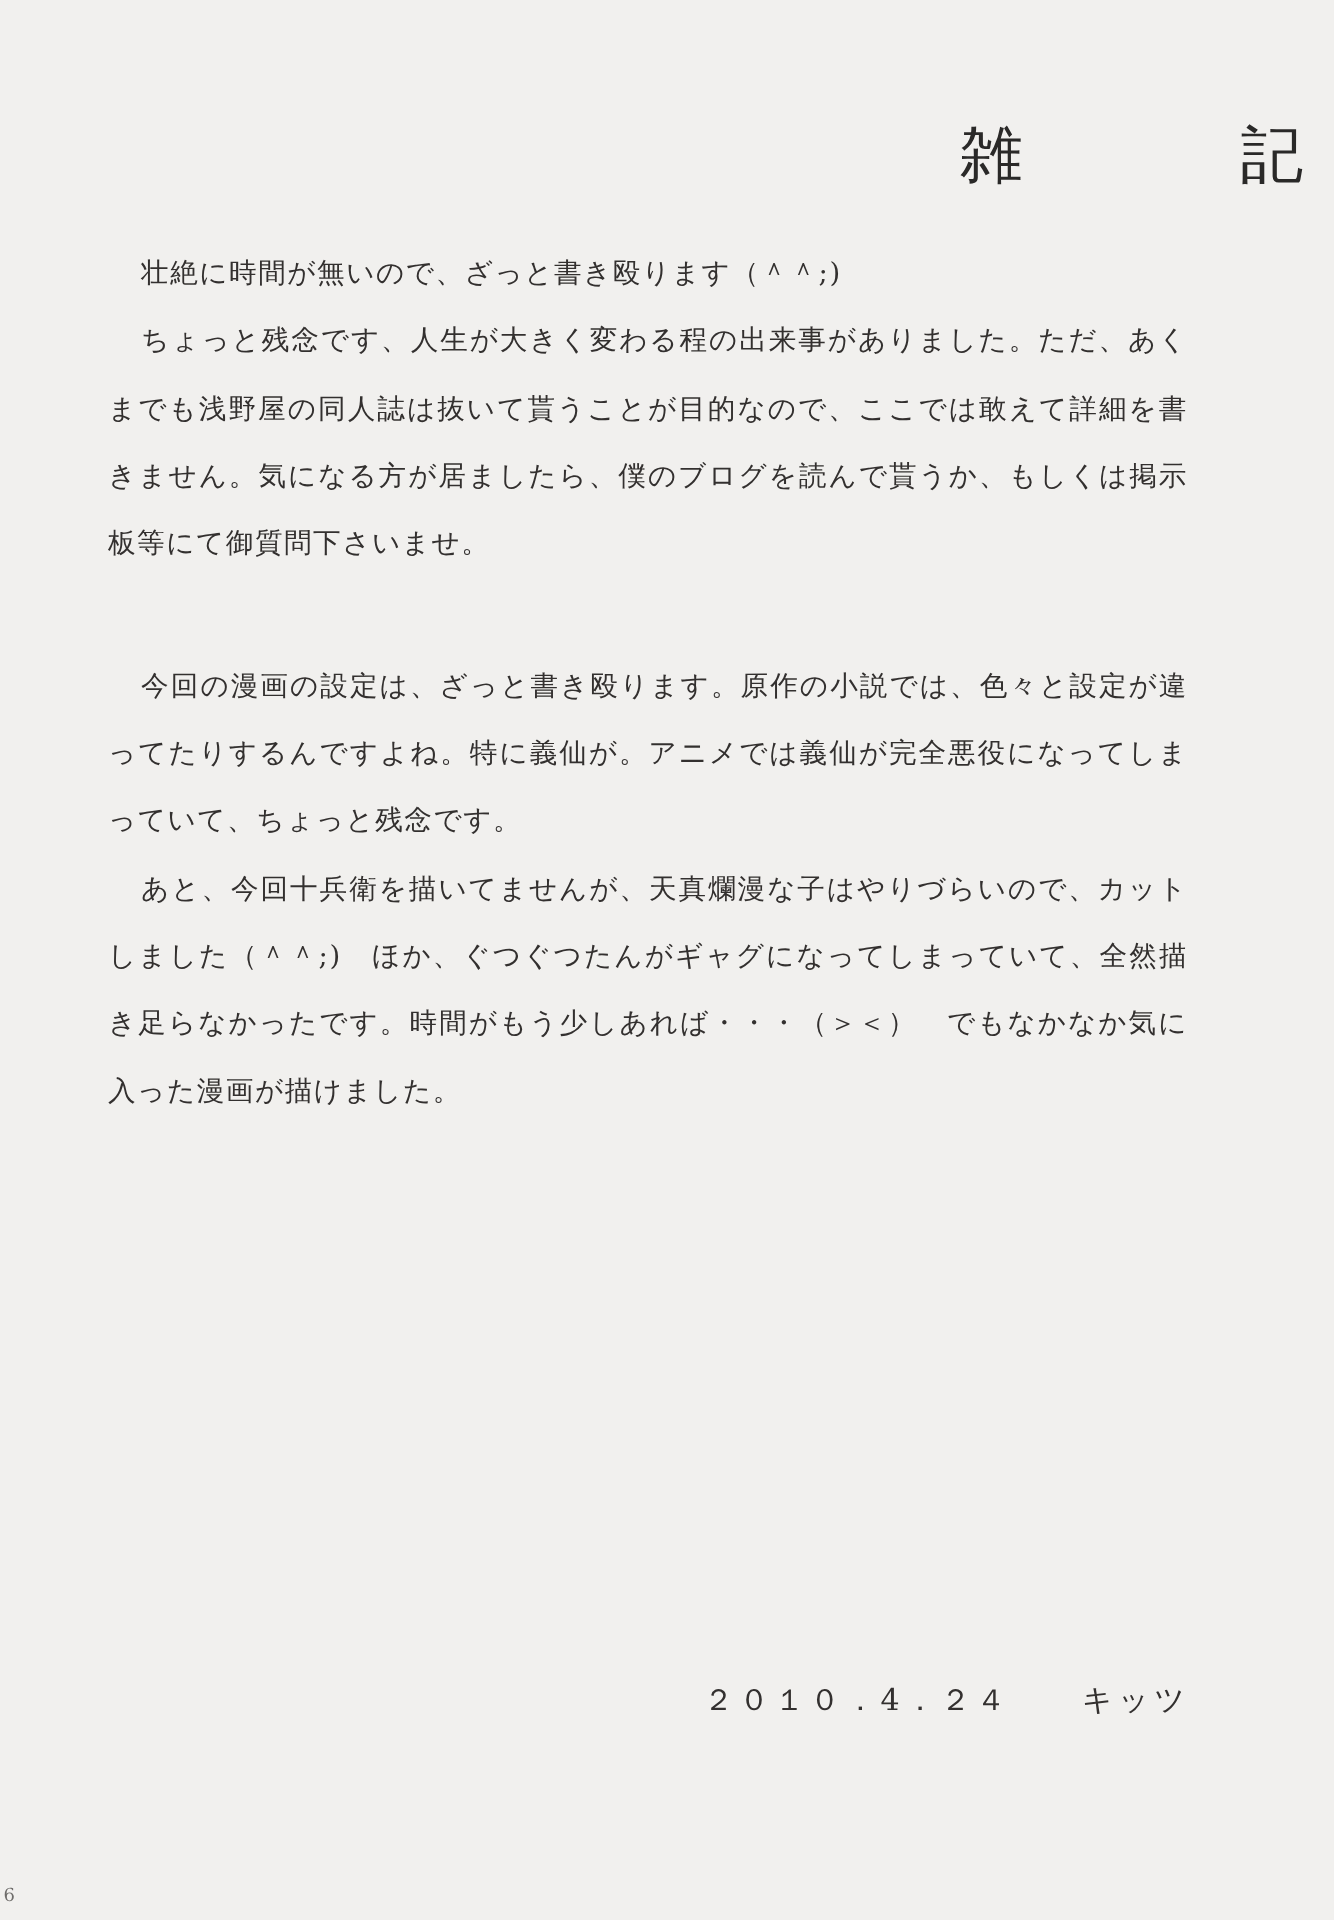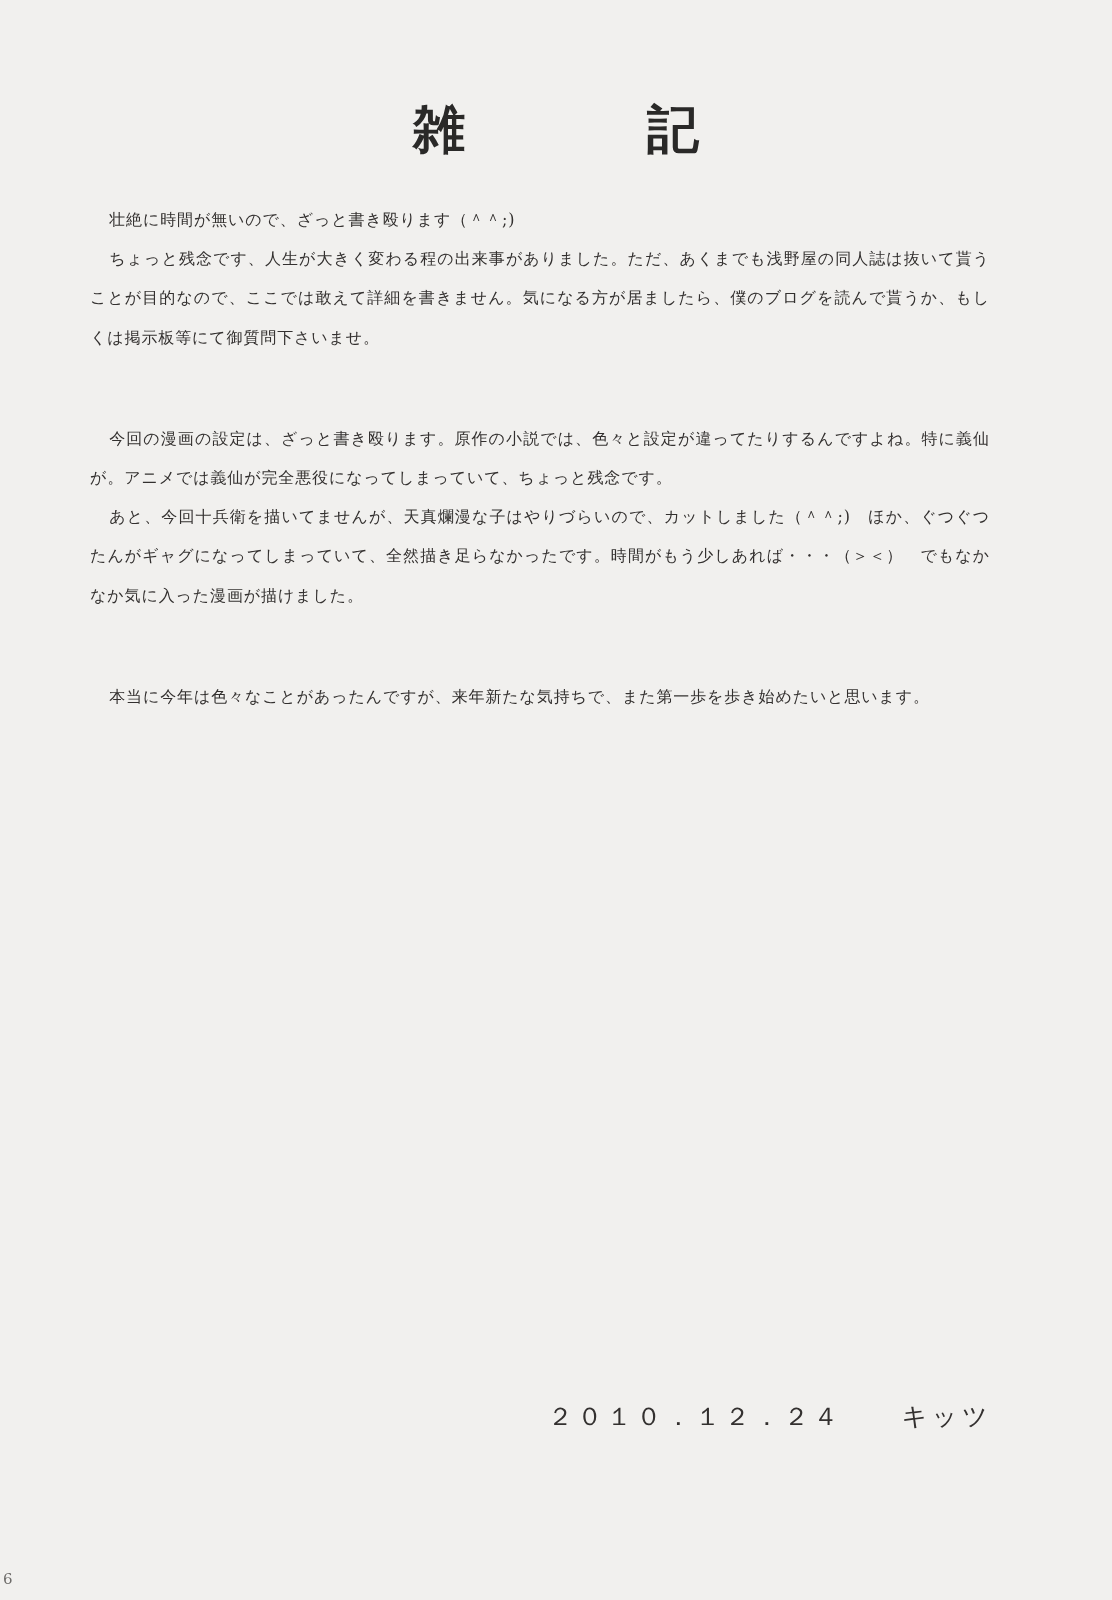--- a/index.html
+++ b/index.html
@@ -18,36 +18,36 @@
   .page {
     position: absolute;
     inset: 0;
     background: #f1f0ee;
   }
   .page-title {
     position: absolute;
     top: 95px;
     left: 0;
     right: 0;
-    text-align: center;
+    text-align: right;
     font-size: 52px;
-    font-weight: bold;
+    font-weight: normal;
     letter-spacing: 0.5em;
     text-indent: 0.5em;
     color: #2a2928;
     font-family: "DejaVu Serif", "Liberation Serif", serif;
   }
   .body-text {
     position: absolute;
     top: 200px;
     left: 90px;
     width: 900px;
   }
   .para {
-    font-size: 16px;
+    font-size: 23px;
     line-height: 2.45;
     letter-spacing: 0.055em;
     text-align: justify;
     text-justify: inter-character;
     color: #33302f;
     margin: 0;
     font-family: "DejaVu Serif", "Liberation Serif", serif;
   }
   .indent {
     text-indent: 1.2em;
@@ -81,20 +81,19 @@
 
   <div class="page-title">雑　　記</div>
 
   <div class="body-text">
     <p class="para indent">壮絶に時間が無いので、ざっと書き殴ります（＾＾;)</p>
     <p class="para indent">ちょっと残念です、人生が大きく変わる程の出来事がありました。ただ、あくまでも浅野屋の同人誌は抜いて貰うことが目的なので、ここでは敢えて詳細を書きません。気になる方が居ましたら、僕のブログを読んで貰うか、もしくは掲示板等にて御質問下さいませ。</p>
     <div class="gap-large"></div>
     <p class="para indent">今回の漫画の設定は、ざっと書き殴ります。原作の小説では、色々と設定が違ってたりするんですよね。特に義仙が。アニメでは義仙が完全悪役になってしまっていて、ちょっと残念です。</p>
     <p class="para indent">あと、今回十兵衛を描いてませんが、天真爛漫な子はやりづらいので、カットしました（＾＾;)　ほか、ぐつぐつたんがギャグになってしまっていて、全然描き足らなかったです。時間がもう少しあれば・・・（＞＜）　でもなかなか気に入った漫画が描けました。</p>
     <div class="gap-large"></div>
-    <p class="para indent">本当に今年は色々なことがあったんですが、来年新たな気持ちで、また第一歩を歩き始めたいと思います。</p>
   </div>
 
-  <div class="signature">２０１０．１２．２４　　キッツ</div>
+  <div class="signature">２０１０．4．２４　　キッツ</div>
 
   <div class="page-number">6</div>
 
 </div>
 
 </body></html>

